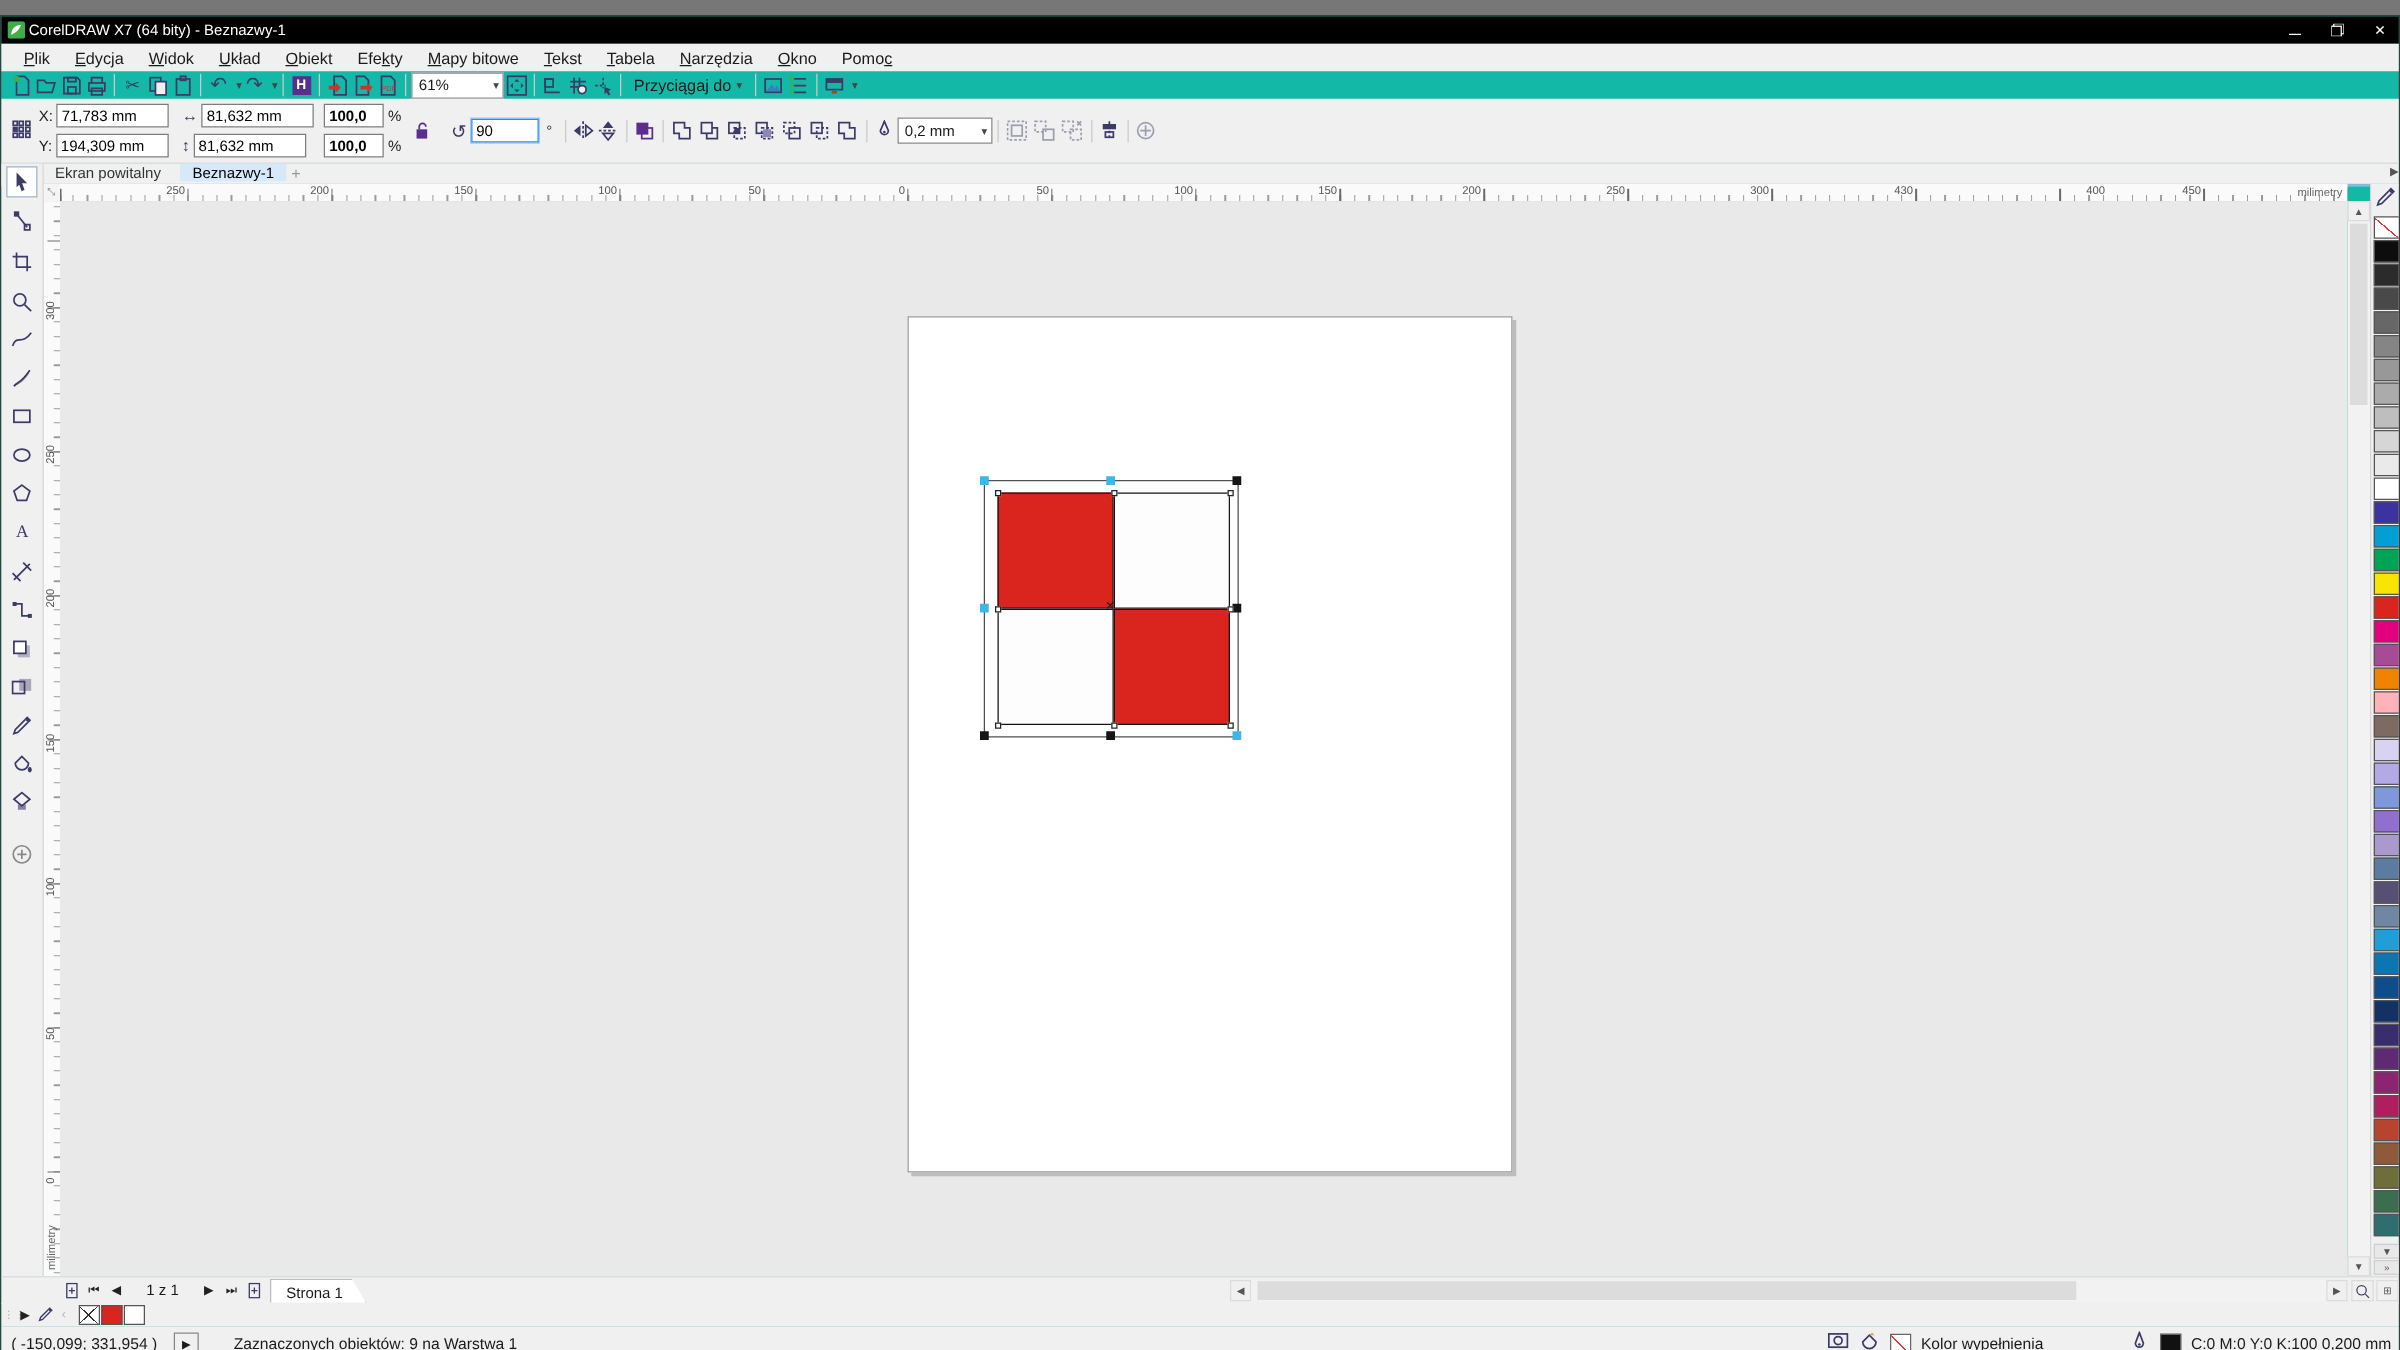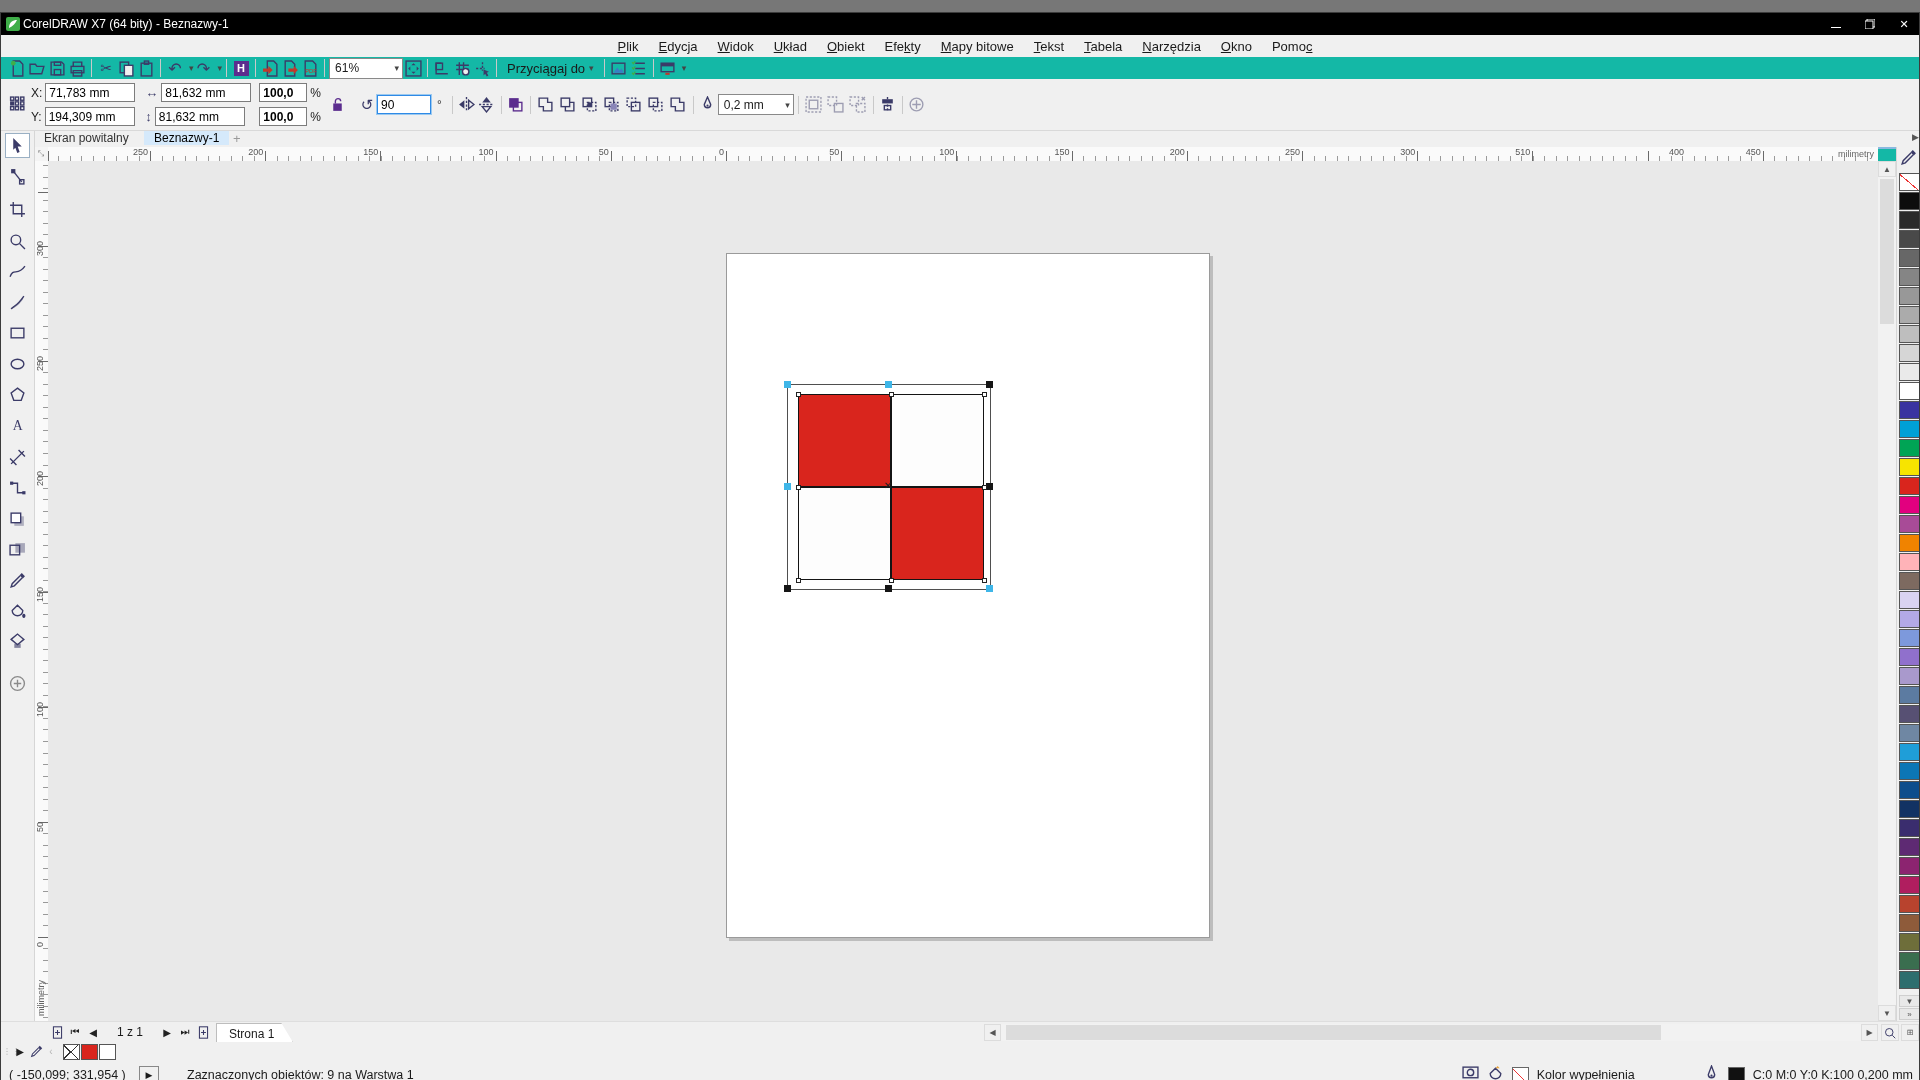--- a/index.html
+++ b/index.html
@@ -5,21 +5,21 @@
   html,body{margin:0;padding:0;background:#777;}
   #app{position:relative;width:1920px;height:1080px;background:#14b8a6;
        font-family:"Liberation Sans",sans-serif;font-size:12px;color:#1a1a1a;
        overflow:hidden;border:1px solid #3c3c3c;box-sizing:border-box;margin-top:12px;}
   .abs{position:absolute;}
   
   #titlebar{left:0;top:0;width:1920px;height:22px;background:#000;color:#fff;display:flex;align-items:center;}
   #titlebar .ttl{font-size:12px;margin-left:6px;}
   .winbtn{width:34px;height:22px;display:flex;align-items:center;justify-content:center;color:#fff;font-size:11px;}
   
-  #menubar{left:0;top:22px;width:1920px;height:22px;display:flex;align-items:center;padding-left:8px;box-sizing:border-box;background:#f0f0f0;justify-content:center;}
+  #menubar{left:0;top:22px;width:1920px;height:22px;display:flex;align-items:center;padding-left:8px;box-sizing:border-box;background:#f0f0f0;}
   .menu-item{padding:3px 10px;font-size:13px;}
   .menu-item u{text-decoration:underline;}
   
   .tb{display:flex;align-items:center;}
   #stdbar{left:0;top:44px;width:1920px;height:22px;padding-left:6px;box-sizing:border-box;}
   .ico{width:20px;height:20px;display:flex;align-items:center;justify-content:center;color:var(--icon);font-size:14px;}
   .sep{width:1px;height:18px;background:#c9c9c9;margin:0 4px;}
   .combo{height:19px;background:#fff;border:1px solid #898989;display:flex;align-items:center;
          justify-content:space-between;padding:0 3px 0 5px;font-size:12px;}
   .dd{color:#444;font-size:9px;margin-left:4px;}
@@ -445,21 +445,21 @@
       <span class="htick" style="left: 332.4px;">150</span>
       <span class="htick" style="left: 447.6px;">100</span>
       <span class="htick" style="left: 562.8px;">50</span>
       <span class="htick" style="left: 678px;">0</span>
       <span class="htick" style="left: 793.2px;">50</span>
       <span class="htick" style="left: 908.4px;">100</span>
       <span class="htick" style="left: 1023.6px;">150</span>
       <span class="htick" style="left: 1138.8px;">200</span>
       <span class="htick" style="left: 1254px;">250</span>
       <span class="htick" style="left: 1369.2px;">300</span>
-      <span class="htick" style="left: 1484.4px;">510</span>
+      <span class="htick" style="left: 1484.4px;">430</span>
       <span class="htick" style="left: 1638px;">400</span>
       <span class="htick" style="left: 1714.8px;">450</span>
     </div>
   <div id="vruler" class="abs ruler">
     <div class="minor"></div>
       <div class="major"></div>
     <span class="unit-label abs vtick" style="top:855px;left:2px">milimetry</span>
   <span class="vtick" style="top: 95px; left: 1px;">300</span>
       <span class="vtick" style="top: 210.2px; left: 1px;">250</span>
       <span class="vtick" style="top: 325.4px; left: 1px;">200</span>

